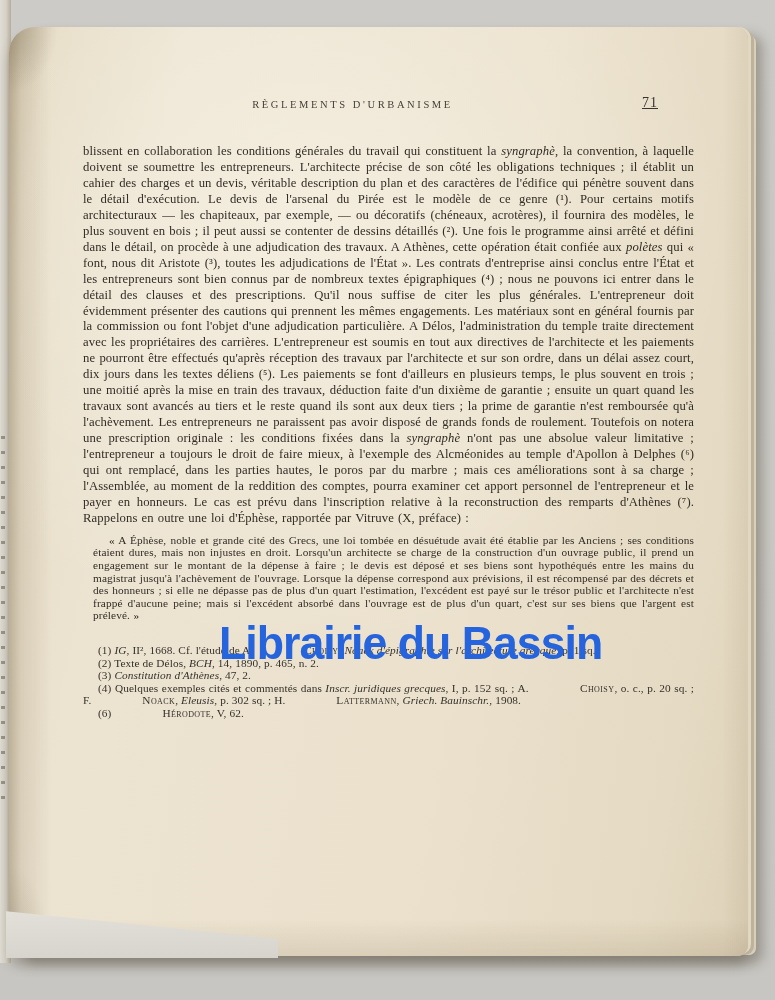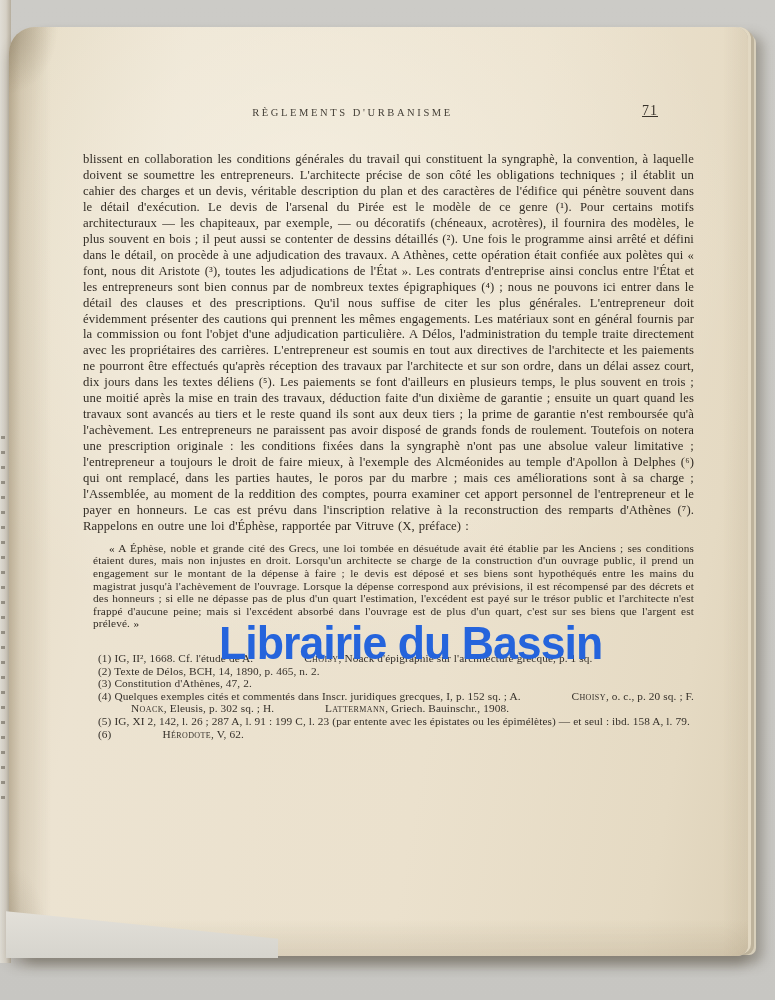--- a/index.html
+++ b/index.html
@@ -44,41 +44,41 @@
       linear-gradient(to top, rgba(128,110,80,.16) 0px, rgba(128,110,80,0) 36px),
       linear-gradient(to left, rgba(128,110,80,.10) 0px, rgba(128,110,80,0) 26px);
   }
   
   .curl-wedge{
     position:absolute;left:6px;top:898px;width:272px;height:60px;z-index:6;
     background:linear-gradient(to bottom,#e6e3dc,#d6d4cd);
     clip-path:polygon(0 22%, 100% 68%, 100% 100%, 0 100%);
   }
 
-  .content{position:absolute;left:74px;top:80px;width:611px;color:#322c25;z-index:2;}
+  .content{position:absolute;left:74px;top:72px;width:611px;color:#322c25;z-index:2;}
 
   .header{position:relative;height:16px;margin-bottom:29px;}
   .running-title{
     position:absolute;left:50%;transform:translateX(-50%) translateX(-36px);
     font-size:10.5px;letter-spacing:2.6px;white-space:nowrap;color:#443f37;
   }
   .folio{position:absolute;right:36px;top:-4px;font-size:14px;letter-spacing:1px;color:#38332c;text-decoration:underline;}
 
   .body-par{
     margin:0;font-size:12.7px;line-height:15.95px;text-align:justify;
     word-spacing:.06em;letter-spacing:.1px;
   }
   .quote{
     margin:7px 0 0 10px;font-size:11.3px;line-height:12.6px;text-align:justify;
     text-indent:16px;word-spacing:.05em;letter-spacing:.12px;
   }
   .footnotes{margin-top:22px;font-size:11.3px;line-height:12.6px;color:#35302a;}
   .fn{margin:0;text-indent:15px;text-align:justify;letter-spacing:.1px;}
 
-  .it{}
+  .it{font-style:italic;}
   .sc{font-variant:small-caps;letter-spacing:.4px;padding-left:48px;}
 
   .watermark{
     position:absolute;left:210px;top:589px;z-index:8;
     font-family:"Liberation Sans",sans-serif;font-weight:bold;
     font-size:46px;letter-spacing:-1px;white-space:nowrap;
     transform:scaleX(.97);transform-origin:left center;
   }
 </style>
 </head>
@@ -101,21 +101,20 @@
 
       <p class="body-par"><span>blissent en collaboration les conditions générales du travail qui constituent la </span><span class="it">syngraphè</span><span>, la convention, à laquelle doivent se soumettre les entrepreneurs. L'architecte précise de son côté les obligations techniques ; il établit un cahier des charges et un devis, véritable description du plan et des caractères de l'édifice qui pénètre souvent dans le détail d'exécution. Le devis de l'arsenal du Pirée est le modèle de ce genre (¹). Pour certains motifs architecturaux — les chapiteaux, par exemple, — ou décoratifs (chéneaux, acrotères), il fournira des modèles, le plus souvent en bois ; il peut aussi se contenter de dessins détaillés (²). Une fois le programme ainsi arrêté et défini dans le détail, on procède à une adjudication des travaux. A Athènes, cette opération était confiée aux </span><span class="it">polètes</span><span> qui « font, nous dit Aristote (³), toutes les adjudications de l'État ». Les contrats d'entreprise ainsi conclus entre l'État et les entrepreneurs sont bien connus par de nombreux textes épigraphiques (⁴) ; nous ne pouvons ici entrer dans le détail des clauses et des prescriptions. Qu'il nous suffise de citer les plus générales. L'entrepreneur doit évidemment présenter des cautions qui prennent les mêmes engagements. Les matériaux sont en général fournis par la commission ou font l'objet d'une adjudication particulière. A Délos, l'administration du temple traite directement avec les propriétaires des carrières. L'entrepreneur est soumis en tout aux directives de l'architecte et les paiements ne pourront être effectués qu'après réception des travaux par l'architecte et sur son ordre, dans un délai assez court, dix jours dans les textes déliens (⁵). Les paiements se font d'ailleurs en plusieurs temps, le plus souvent en trois ; une moitié après la mise en train des travaux, déduction faite d'un dixième de garantie ; ensuite un quart quand les travaux sont avancés au tiers et le reste quand ils sont aux deux tiers ; la prime de garantie n'est remboursée qu'à l'achèvement. Les entrepreneurs ne paraissent pas avoir disposé de grands fonds de roulement. Toutefois on notera une prescription originale : les conditions fixées dans la </span><span class="it">syngraphè</span><span> n'ont pas une absolue valeur limitative ; l'entrepreneur a toujours le droit de faire mieux, à l'exemple des Alcméonides au temple d'Apollon à Delphes (⁶) qui ont remplacé, dans les parties hautes, le poros par du marbre ; mais ces améliorations sont à sa charge ; l'Assemblée, au moment de la reddition des comptes, pourra examiner cet apport personnel de l'entrepreneur et le payer en honneurs. Le cas est prévu dans l'inscription relative à la reconstruction des remparts d'Athènes (⁷). Rappelons en outre une loi d'Éphèse, rapportée par Vitruve (X, préface) :</span></p>
 
       <p class="quote"><span>« A Éphèse, noble et grande cité des Grecs, une loi tombée en désuétude avait été établie par les Anciens ; ses conditions étaient dures, mais non injustes en droit. Lorsqu'un architecte se charge de la construction d'un ouvrage public, il prend un engagement sur le montant de la dépense à faire ; le devis est déposé et ses biens sont hypothéqués entre les mains du magistrat jusqu'à l'achèvement de l'ouvrage. Lorsque la dépense correspond aux prévisions, il est récompensé par des décrets et des honneurs ; si elle ne dépasse pas de plus d'un quart l'estimation, l'excédent est payé sur le trésor public et l'architecte n'est frappé d'aucune peine; mais si l'excédent absorbé dans l'ouvrage est de plus d'un quart, c'est sur ses biens que l'argent est prélevé. »</span></p>
 
       <div class="footnotes">
         <p class="fn"><span>(1) </span><span class="it">IG</span><span>, II², 1668. Cf. l'étude de A. </span><span class="sc">Choisy</span><span>, </span><span class="it">Noack d'épigraphie sur l'architecture grecque</span><span>, p. 1 sq.</span></p>
         <p class="fn"><span>(2) Texte de Délos, </span><span class="it">BCH</span><span>, 14, 1890, p. 465, n. 2.</span></p>
         <p class="fn"><span>(3) </span><span class="it">Constitution d'Athènes</span><span>, 47, 2.</span></p>
         <p class="fn"><span>(4) Quelques exemples cités et commentés dans </span><span class="it">Inscr. juridiques grecques</span><span>, I, p. 152 sq. ; A. </span><span class="sc">Choisy</span><span>, o. c., p. 20 sq. ; F. </span><span class="sc">Noack</span><span>, </span><span class="it">Eleusis</span><span>, p. 302 sq. ; H. </span><span class="sc">Lattermann</span><span>, </span><span class="it">Griech. Bauinschr.</span><span>, 1908.</span></p>
-        <p class="fn"><span>(5) </span><span class="it">IG</span><span>, XI 2, 142, l. 26 ; 287 A, l. 91 : 199 C, l. 23 (par entente avec les épistates ou les épimélètes) — et seul : </span><span class="it">ibd.</span><span> 158 A, l. 79.</span></p>
         <p class="fn"><span>(6) </span><span class="sc">Hérodote</span><span>, V, 62.</span></p>
       </div>
 
     </div>
 
     <div class="watermark" style="color: rgb(37, 100, 220);">Librairie du Bassin</div>
 
   </div>
 
   <div class="curl-wedge"></div>

